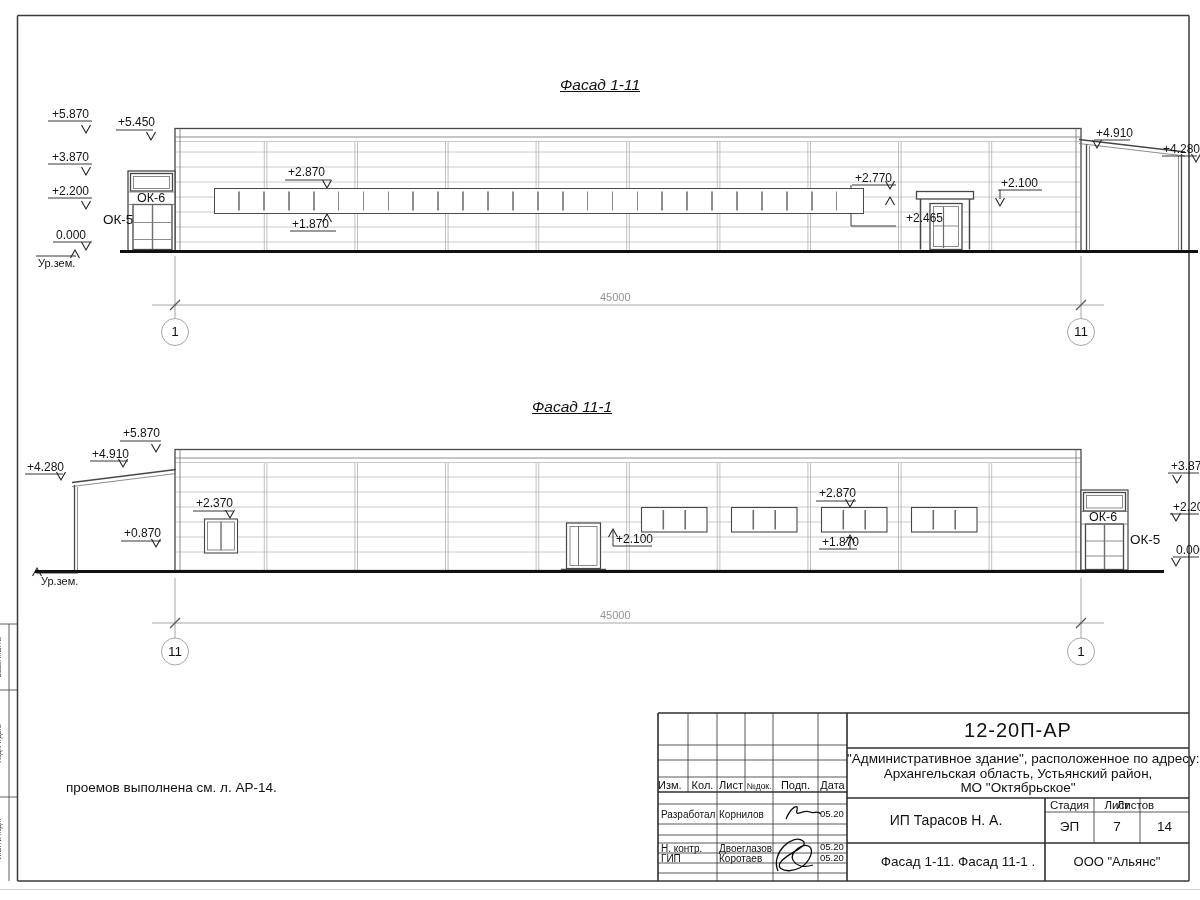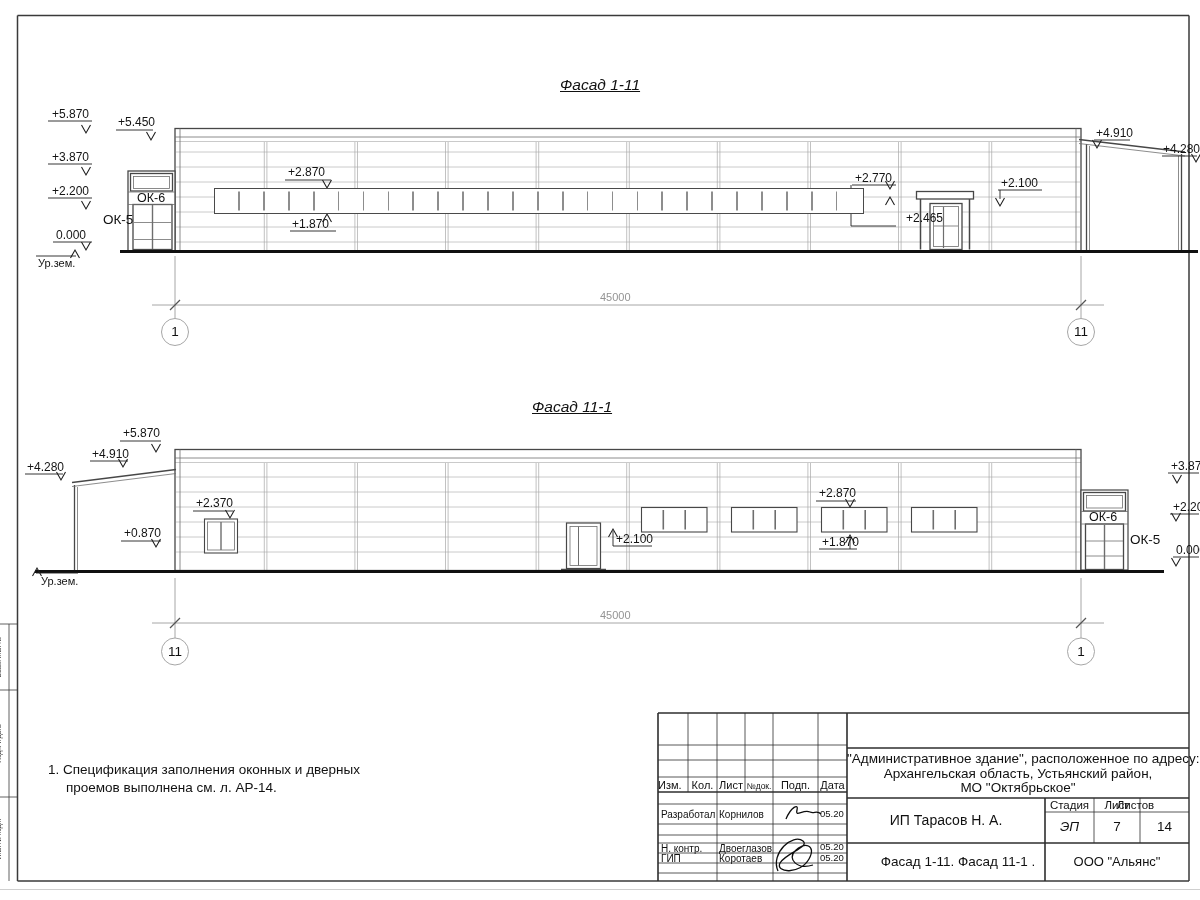--- a/index.html
+++ b/index.html
@@ -337,23 +337,23 @@
 <div class="m" style="left:822px;top:535px;">+1.870</div>
 <div class="ok" style="left:1089px;top:510px;">ОК-6</div>
 <div class="ok5" style="left:1130px;top:532px;">ОК-5</div>
 <div class="m" style="left:1171px;top:459px;">+3.870</div>
 <div class="m" style="left:1173px;top:500px;">+2.200</div>
 <div class="m" style="left:1176px;top:543px;">0.000</div>
 <div class="dim" style="left:600px;top:609px;">45000</div>
 <div class="ax" style="left:160px;top:644px;">11</div>
 <div class="ax" style="left:1066px;top:644px;">1</div>
 
-<div class="nt" style="left:48px;top:762px;">1. Спецификация заполнения оконных и дверных</div>
 <div class="nt" style="left:66px;top:780px;">проемов выполнена см. л. АР-14.</div>
 
+<div class="code" style="left:847px;top:719px;width:342px;">12-20П-АР</div>
 <div class="proj" style="left:847px;top:751px;width:342px;">"Административное здание", расположенное по адресу:</div>
 <div class="proj" style="left:847px;top:766px;width:342px;">Архангельская область, Устьянский район,</div>
 <div class="proj" style="left:847px;top:780px;width:342px;">МО "Октябрьское"</div>
 <div class="tbh" style="left:658px;top:779px;width:14px;">Изм.</div>
 <div class="tbh" style="left:688px;top:779px;width:29px;">Кол.</div>
 <div class="tbh" style="left:717px;top:779px;width:28px;">Лист</div>
 <div class="tbh small" style="left:745px;top:781px;width:28px;">№док.</div>
 <div class="tbh" style="left:773px;top:779px;width:45px;">Подп.</div>
 <div class="tbh" style="left:818px;top:779px;width:29px;">Дата</div>
 <div class="tbr" style="left:661px;top:809px;">Разработал</div>
@@ -362,21 +362,21 @@
 <div class="tbr" style="left:661px;top:843px;">Н. контр.</div>
 <div class="tbr" style="left:719px;top:843px;">Двоеглазов</div>
 <div class="tbd" style="left:820px;top:841px;">05.20</div>
 <div class="tbr" style="left:661px;top:853px;">ГИП</div>
 <div class="tbr" style="left:719px;top:853px;">Коротаев</div>
 <div class="tbd" style="left:820px;top:852px;">05.20</div>
 <div class="client" style="left:847px;top:812px;width:198px;">ИП Тарасов Н. А.</div>
 <div class="stl" style="left:1045px;top:799px;width:49px;">Стадия</div>
 <div class="stl" style="left:1094px;top:799px;width:46px;">Лист</div>
 <div class="stl" style="left:1111px;top:799px;width:49px;">Листов</div>
-<div class="stv" style="left:1045px;top:819px;width:49px;font-style:italic;">ЭП</div>
+<div class="stv" style="left:1045px;top:819px;width:49px;">ЭП</div>
 <div class="stv" style="left:1094px;top:819px;width:46px;">7</div>
 <div class="stv" style="left:1140px;top:819px;width:49px;">14</div>
 <div class="sht" style="left:847px;top:854px;width:222px;">Фасад 1-11. Фасад 11-1 .</div>
 <div class="comp" style="left:1045px;top:854px;width:144px;">ООО "Альянс"</div>
 
 <div class="rot" style="left:-5px;top:690px;width:66px;">Взам. инв. №</div>
 <div class="rot" style="left:-5px;top:797px;width:107px;">Подп. и дата</div>
 <div class="rot" style="left:-5px;top:881px;width:84px;">Инв. № подл.</div>
 
 </div>

